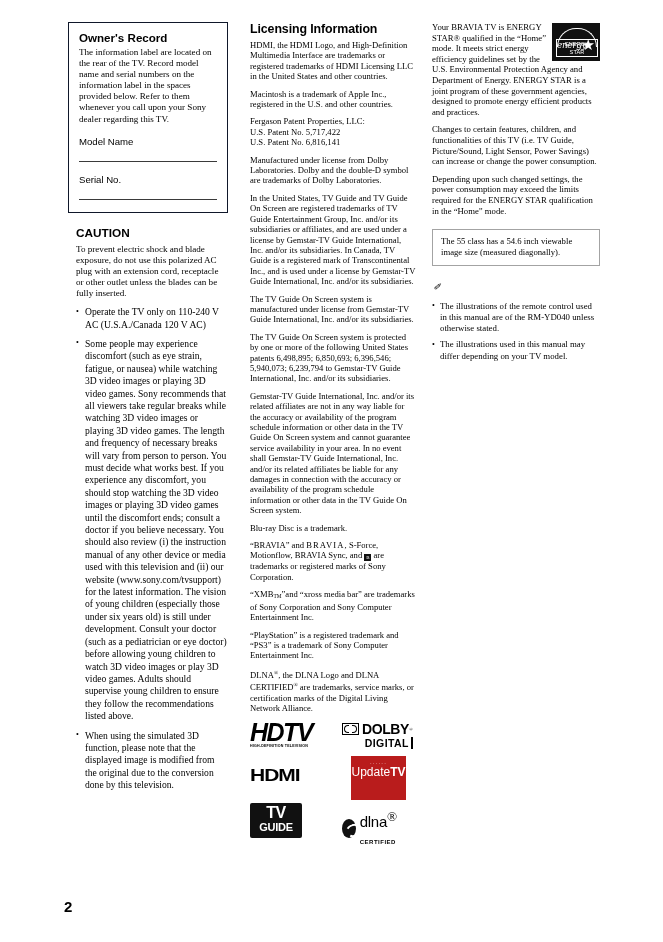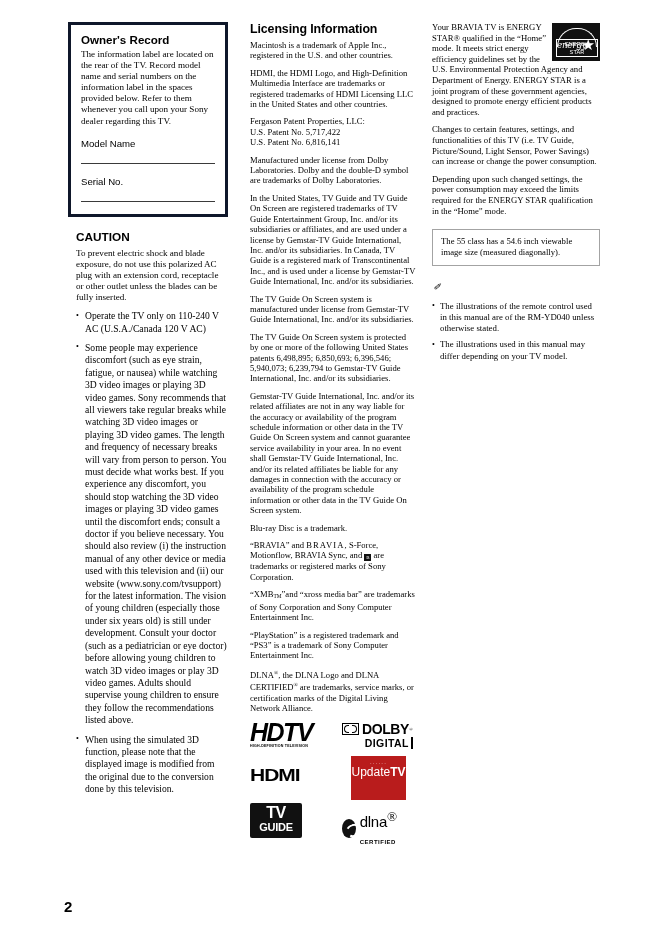--- a/index.html
+++ b/index.html
@@ -45,21 +45,21 @@
     font-family: "Liberation Sans", sans-serif;
     font-weight: bold;
     font-size: 12.4px;
     line-height: 14px;
     margin: 0 0 4px 0;
     letter-spacing: -0.1px;
   }
 
   
   .owner-box {
-    border: 3px solid #0f172a;
+    border: 1px solid #0f172a;
     box-sizing: border-box;
     width: 160px;
     padding: 8px 10px 10px 10px;
   }
   .owner-box h2 {
     font-family: "Liberation Sans", sans-serif;
     font-weight: bold;
     font-size: 11.6px;
     line-height: 13px;
     margin: 0 0 3px 0;
@@ -409,22 +409,22 @@
         <li>When using the simulated 3D function, please note that the displayed image is modified from the original due to the conversion done by this television.</li>
       </ul>
     </div>
 
   </div>
 
   <div class="col col-mid">
 
     <h2 class="sans-head">Licensing Information</h2>
 
+    <div class="serif p">HDMI, the HDMI Logo, and High-Definition Multimedia Interface are trademarks or registered trademarks of HDMI Licensing LLC in the United States and other countries.</div>
     <div class="serif p">Macintosh is a trademark of Apple Inc., registered in the U.S. and other countries.</div>
-    <div class="serif p">HDMI, the HDMI Logo, and High-Definition Multimedia Interface are trademarks or registered trademarks of HDMI Licensing LLC in the United States and other countries.</div>
 
     <div class="serif" style="margin-bottom:7px;">
       <div class="p-tight">Fergason Patent Properties, LLC:</div>
       <div class="p-tight">U.S. Patent No. 5,717,422</div>
       <div class="p-tight">U.S. Patent No. 6,816,141</div>
     </div>
 
     <div class="serif p">Manufactured under license from Dolby Laboratories. Dolby and the double-D symbol are trademarks of Dolby Laboratories.</div>
     <div class="serif p">In the United States, TV Guide and TV Guide On Screen are registered trademarks of TV Guide Entertainment Group, Inc. and/or its subsidiaries or affiliates, and are used under a license by Gemstar-TV Guide International, Inc. and/or its subsidiaries. In Canada, TV Guide is a registered mark of Transcontinental Inc., and is used under a license by Gemstar-TV Guide International, Inc. and/or its subsidiaries.</div>
     <div class="serif p">The TV Guide On Screen system is manufactured under license from Gemstar-TV Guide International, Inc. and/or its subsidiaries.</div>
@@ -485,21 +485,21 @@
     <div class="energy-float">
       <span class="energy-logo">
         <span class="arc"></span>
         <span class="script">energy</span>
         <span class="star">★</span>
         <span class="tag">ENERGY STAR</span>
       </span>
     </div>
 
     <div class="serif p">Your BRAVIA TV is ENERGY STAR® qualified in the “Home” mode. It meets strict energy efficiency guidelines set by the U.S. Environmental Protection Agency and Department of Energy. ENERGY STAR is a joint program of these government agencies, designed to promote energy efficient products and practices.</div>
-    <div class="serif p">Changes to certain features, settings, and functionalities of this TV (i.e. TV Guide, Picture/Sound, Light Sensor, Power Savings) can increase or change the power consumption.</div>
+    <div class="serif p">Changes to certain features, children, and functionalities of this TV (i.e. TV Guide, Picture/Sound, Light Sensor, Power Savings) can increase or change the power consumption.</div>
     <div class="serif p">Depending upon such changed settings, the power consumption may exceed the limits required for the ENERGY STAR qualification in the “Home” mode.</div>
 
     <div class="class-box">The 55 class has a 54.6 inch viewable image size (measured diagonally).</div>
 
     <div class="note-icon">✐</div>
 
     <ul class="bullets">
       <li>The illustrations of the remote control used in this manual are of the RM-YD040 unless otherwise stated.</li>
       <li>The illustrations used in this manual may differ depending on your TV model.</li>
     </ul>

